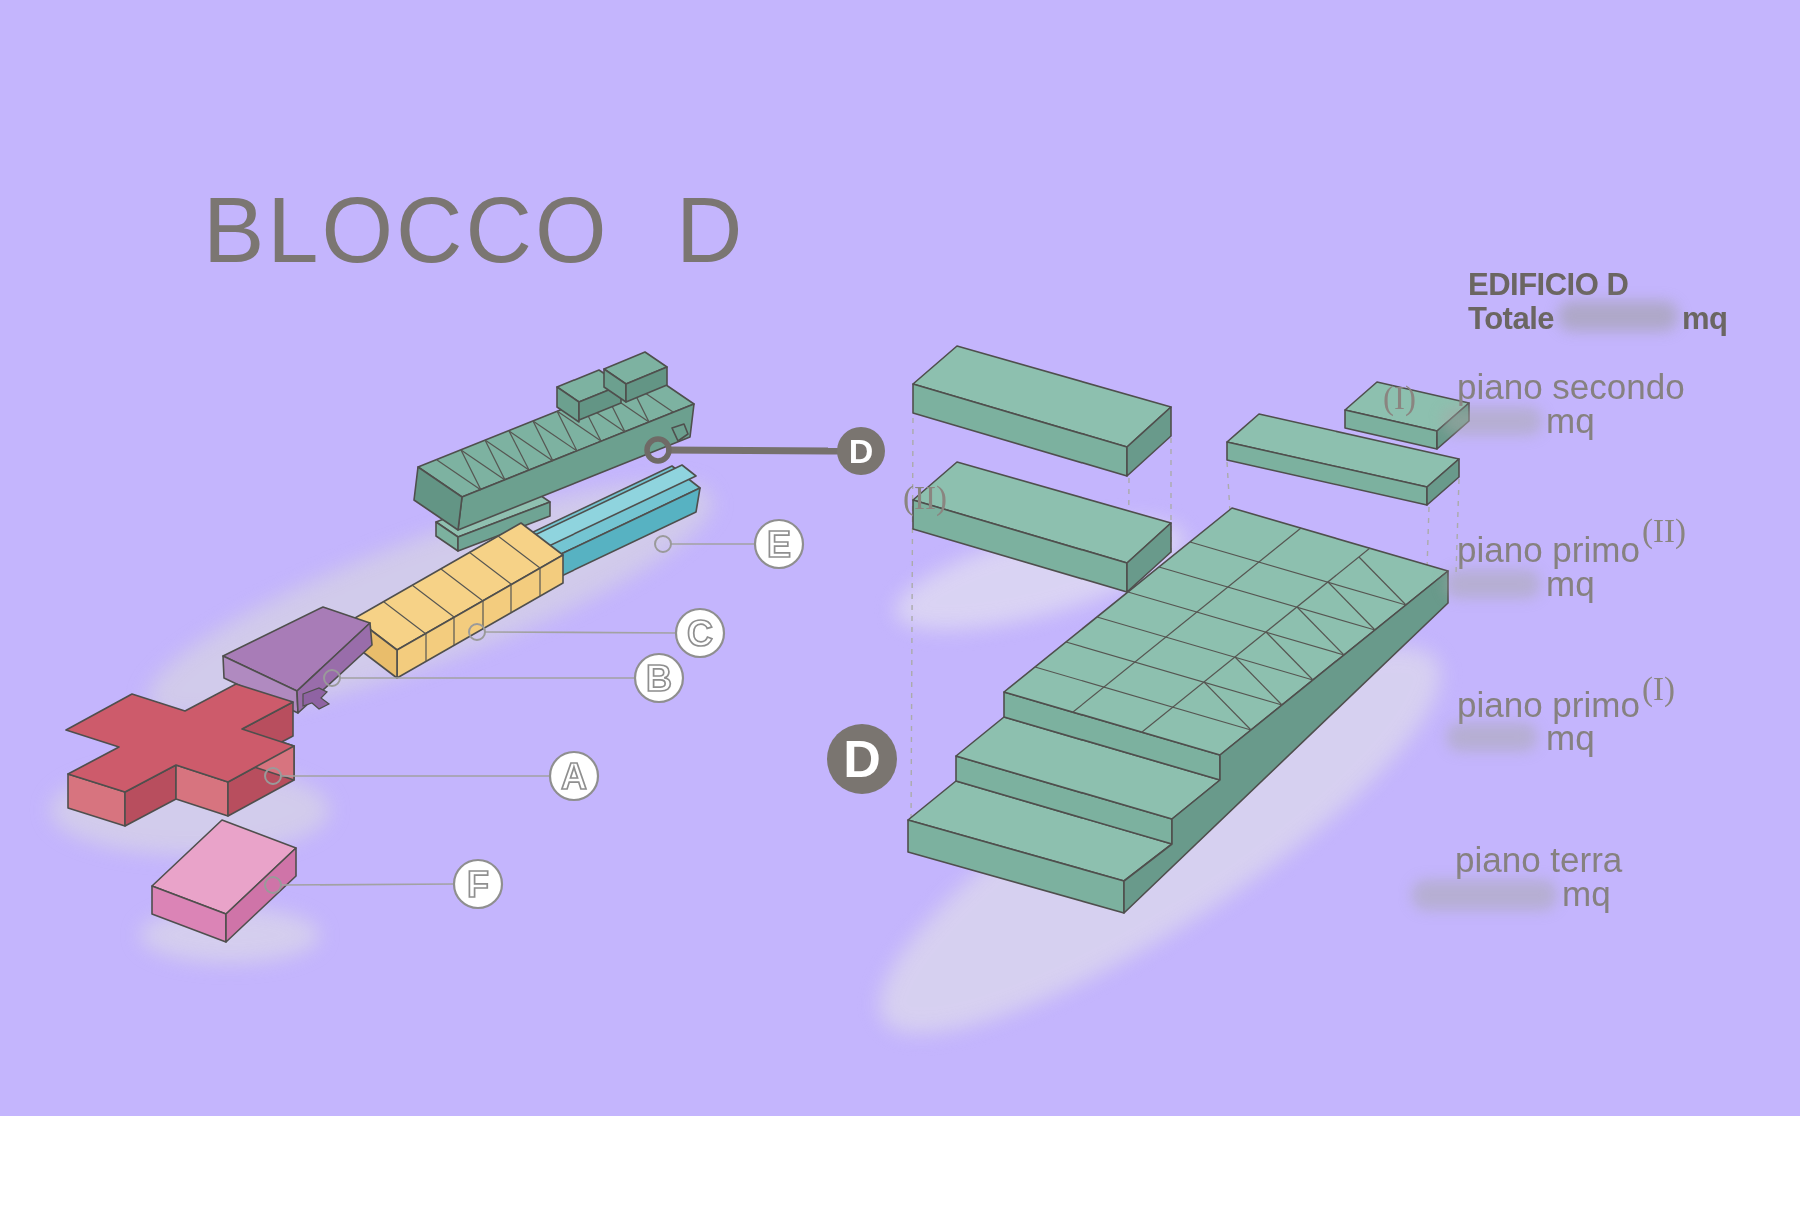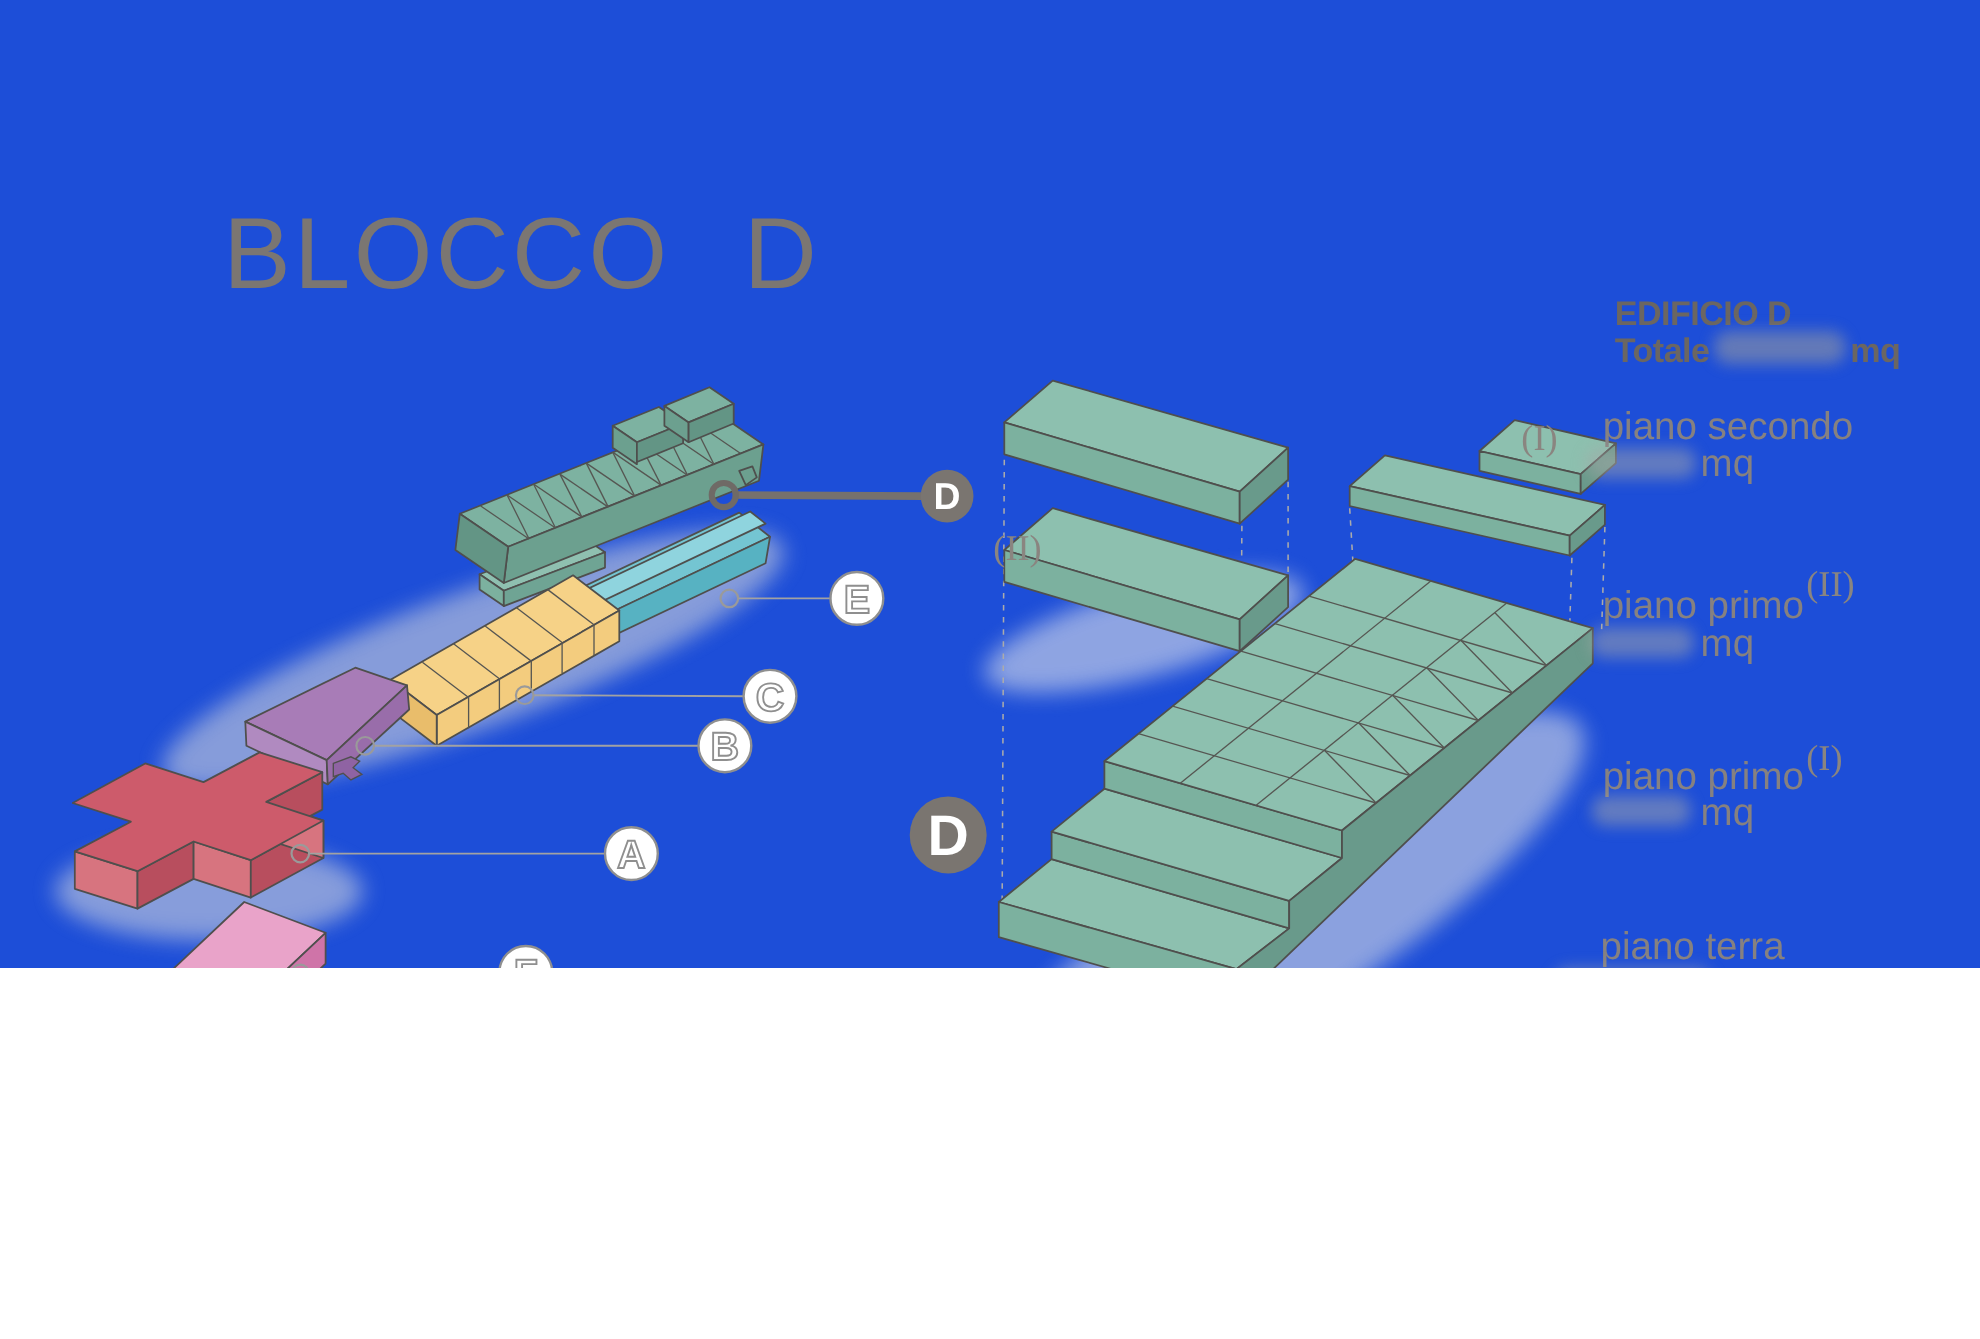--- a/index.html
+++ b/index.html
@@ -1,16 +1,16 @@
 <!DOCTYPE html>
 <html><head>
 <meta charset="utf-8">
 <style>
   html,body{margin:0;padding:0;background:#fff;}
-  .stage{position:relative;width:1800px;height:880px;background:#1d4ed8;overflow:hidden;
+  .stage{position:relative;width:1800px;height:1116px;background:#c4b5fd;overflow:hidden;
          font-family:"Liberation Sans", sans-serif;}
   svg{position:absolute;left:0;top:0;}
   text{user-select:none;}
   .title-text{font-size:92px;fill:#7b7672;letter-spacing:3px;word-spacing:38px;}
   .hdr{font-size:31px;font-weight:bold;fill:#6b6662;letter-spacing:-0.5px;}
   .body-lbl{font-size:35px;fill:#868180;}
   .unit{font-size:35px;fill:#868180;}
   .serif-lbl{font-family:"Liberation Serif", serif;font-size:33px;fill:#8a8580;}
   .circle-letter{font-size:36px;font-weight:bold;fill:#ffffff;stroke:#8f8f8f;stroke-width:1.7px;}
   .d-letter{font-size:34px;font-weight:bold;fill:#ffffff;}

